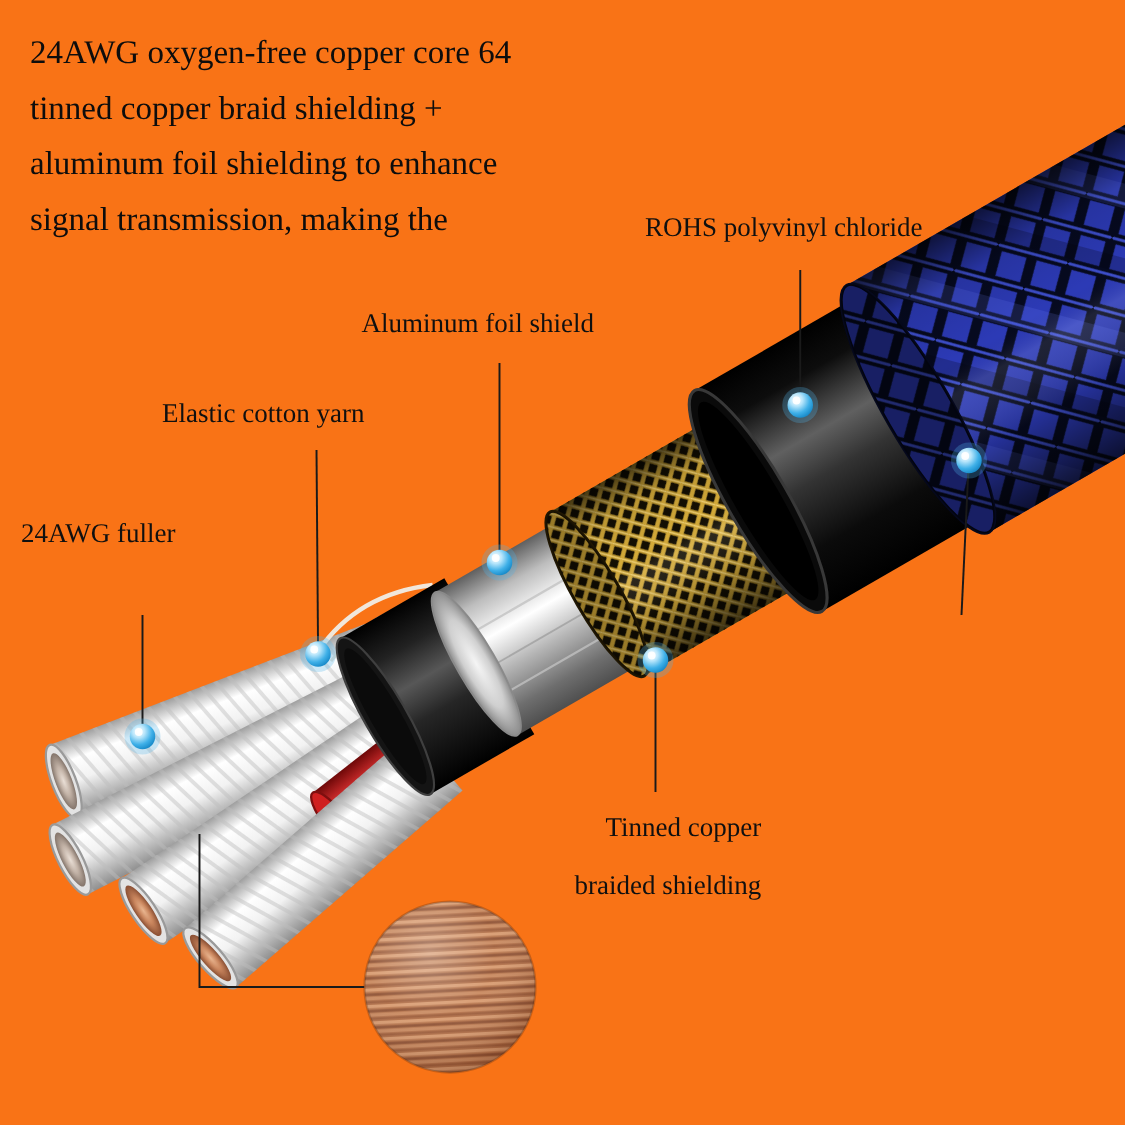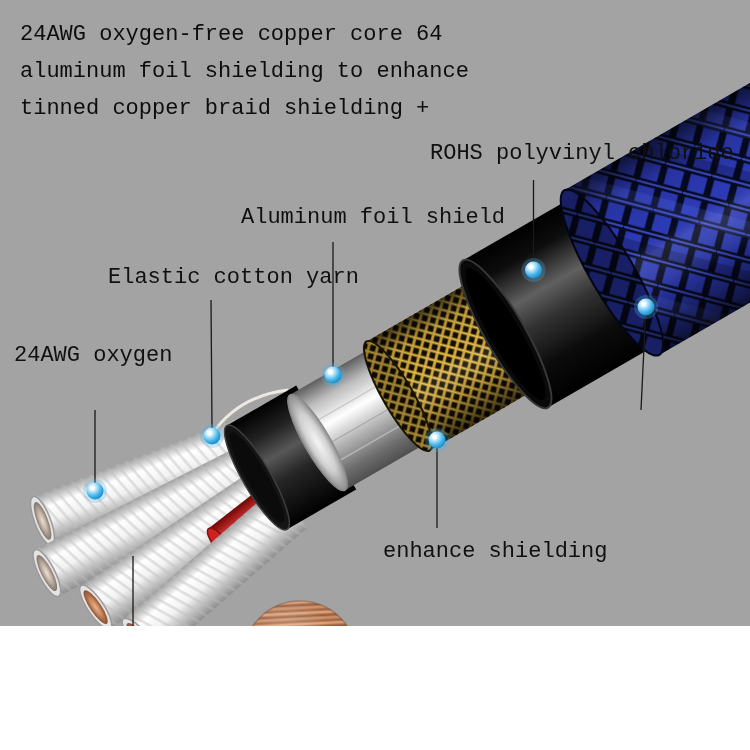--- a/index.html
+++ b/index.html
@@ -1,22 +1,22 @@
 <!DOCTYPE html>
 <html><head>
 <meta charset="utf-8">
 <style>
   html,body{margin:0;padding:0;background:#ffffff;}
   .stage{
-    position:relative;width:750px;height:626px;background:#a3a3a3;
-    overflow:hidden;font-family:Liberation Mono, monospace;color:#111;
+    position:relative;width:750px;height:750px;background:#f97316;
+    overflow:hidden;font-family:Liberation Serif, serif;color:#111;
   }
   .stage svg{position:absolute;left:0;top:0;}
   .para{position:absolute;left:20px;top:16px;font-size:22px;line-height:37px;color:#0d0d0d;}
-  .lbl{position:absolute;font-size:22px;color:#101010;white-space:nowrap;text-align:right;}
+  .lbl{position:absolute;font-size:18px;color:#101010;white-space:nowrap;text-align:right;}
   .lbl.two div{line-height:39px;}
 </style>
 </head>
 <body>
 
 <div class="stage">
 
   <svg width="750" height="750" viewBox="0 0 750 750">
     <defs>
       <linearGradient id="gCore" x1="0" y1="0" x2="0" y2="1">
@@ -214,27 +214,29 @@
 
     <g>
       <circle cx="300" cy="658" r="57" fill="url(#pCopper)"></circle>
       <circle cx="300" cy="658" r="57" fill="url(#gCopperShade)"></circle>
       <circle cx="300" cy="658" r="57" fill="none" stroke="rgba(90,45,20,0.3)" stroke-width="1.5"></circle>
     </g>
   </svg>
 
   <div class="para">
     <div>24AWG oxygen-free copper core 64</div>
+    <div>tinned copper braid shielding +</div>
     <div>aluminum foil shielding to enhance</div>
-    <div>tinned copper braid shielding +</div>
+    <div>signal transmission, making the</div>
   </div>
 
   <div class="lbl" style="left:430px;top:141px">ROHS polyvinyl chloride</div>
   <div class="lbl" style="left:108px;top:265px">Elastic cotton yarn</div>
   <div class="lbl" style="left:241px;top:205px">Aluminum foil shield</div>
   <div class="lbl two" style="left:14px;top:336px">
-    <div>24AWG oxygen</div>
+    <div>24AWG fuller</div>
   </div>
   <div class="lbl two" style="left:383px;top:532px">
-    <div>enhance shielding</div>
+    <div>Tinned copper</div>
+    <div>braided shielding</div>
   </div>
 
 </div>
 
 </body></html>

